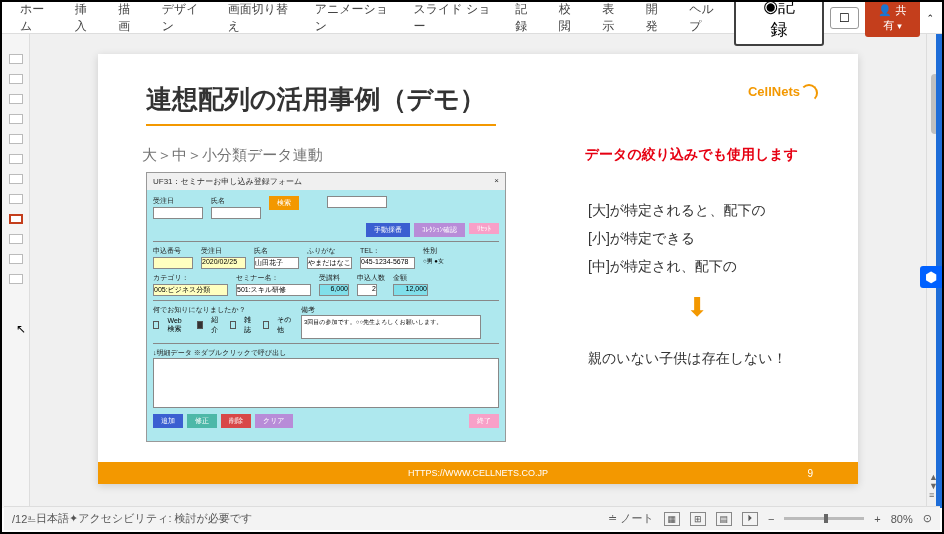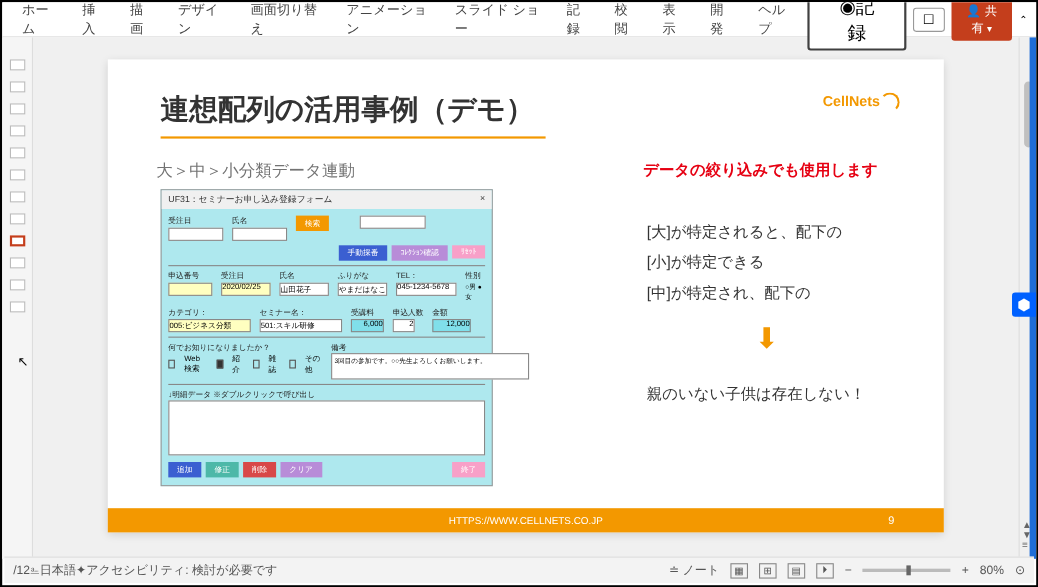--- a/index.html
+++ b/index.html
@@ -22,21 +22,21 @@
 .slide { width: 760px; height: 430px; background: #fff; box-shadow: 0 2px 8px rgba(0,0,0,0.15); position: relative; }
 
 .slide-title { font-size: 26px; font-weight: bold; color: #333; position: absolute; top: 28px; left: 48px; }
 .slide-title-underline { position: absolute; top: 70px; left: 48px; width: 350px; height: 2px; background: #f39800; }
 .logo { position: absolute; top: 30px; right: 40px; font-size: 13px; color: #f39800; font-weight: bold; }
 .logo-swirl { display: inline-block; width: 18px; height: 18px; border: 2px solid #f39800; border-radius: 50% 50% 50% 0; border-bottom-color: transparent; border-left-color: transparent; vertical-align: middle; }
 
 .subtitle { position: absolute; top: 92px; left: 44px; font-size: 15px; color: #737373; }
 .red-line { position: absolute; top: 92px; right: 60px; font-size: 14px; color: #e60012; font-weight: bold; font-family: Liberation Mono, monospace; }
 
-.form-img { position: absolute; top: 118px; left: 48px; width: 302px; height: 270px; background: #aee8ee; border: 1px solid #999; font-size: 7px; }
+.form-img { position: absolute; top: 118px; left: 48px; width: 360px; height: 270px; background: #aee8ee; border: 1px solid #999; font-size: 7px; }
 .form-title { background: #f0f0f0; padding: 3px 6px; font-size: 8px; color: #333; display: flex; justify-content: space-between; }
 .form-body { padding: 6px; }
 .form-row { display: flex; gap: 8px; margin-bottom: 4px; align-items: flex-start; }
 .fld { display: flex; flex-direction: column; }
 .fld-label { font-size: 7px; color: #222; margin-bottom: 1px; }
 .fld-input { background: #fff; border: 1px solid #888; height: 12px; }
 .fld-input.yellow { background: #ffffc0; }
 .fld-input.cyan { background: #80dfea; }
 .btn-mini { font-size: 7px; padding: 2px 8px; color: #fff; border: none; }
 .btn-orange { background: #f39800; }

